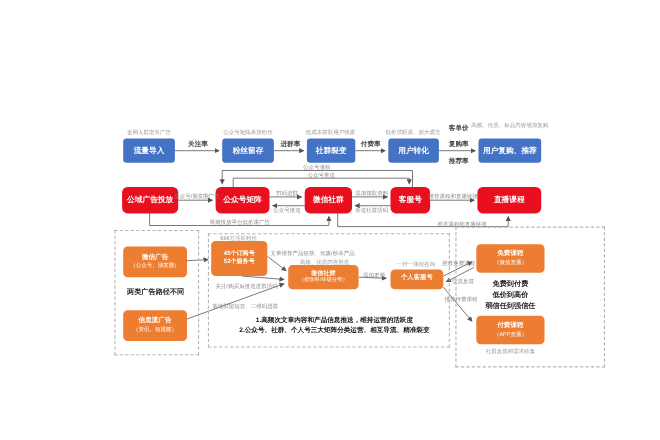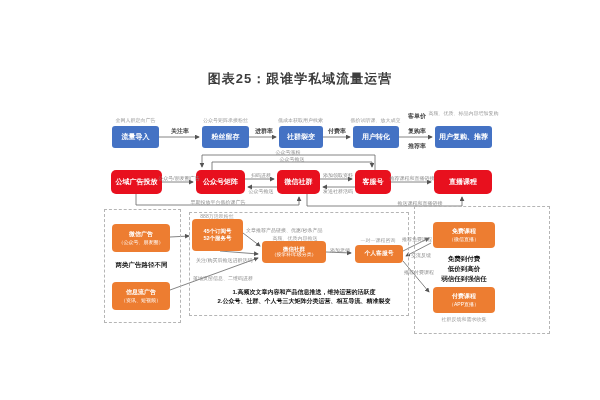--- a/index.html
+++ b/index.html
@@ -35,21 +35,20 @@
   .blacktext{font-size:6.5px;color:#1a1a1a;font-weight:bold;text-align:center;white-space:nowrap;}
   .dashed{border:1px dashed #b5b5b5;background:transparent;}
   svg.overlay{position:absolute;left:0;top:0;pointer-events:none;}
   .notes-bottom{font-size:6px;color:#111;font-weight:bold;text-align:center;line-height:1.55;white-space:nowrap;}
 </style>
 </head>
 <body>
 
 <div id="stage">
 
-  <div class="abs" id="title">图表25：跟谁学私域流量运营</div>
 
   <svg class="overlay" width="600" height="400">
     <defs>
       <marker id="ar" markerWidth="7" markerHeight="7" refX="5" refY="3" orient="auto">
         <path d="M0,0 L6,3 L0,6 z" fill="#555"></path>
       </marker>
     </defs>
     <g stroke="#666" stroke-width="0.8" fill="none" marker-end="url(#ar)">
 
       <path d="M159,137 L199,137"></path>

